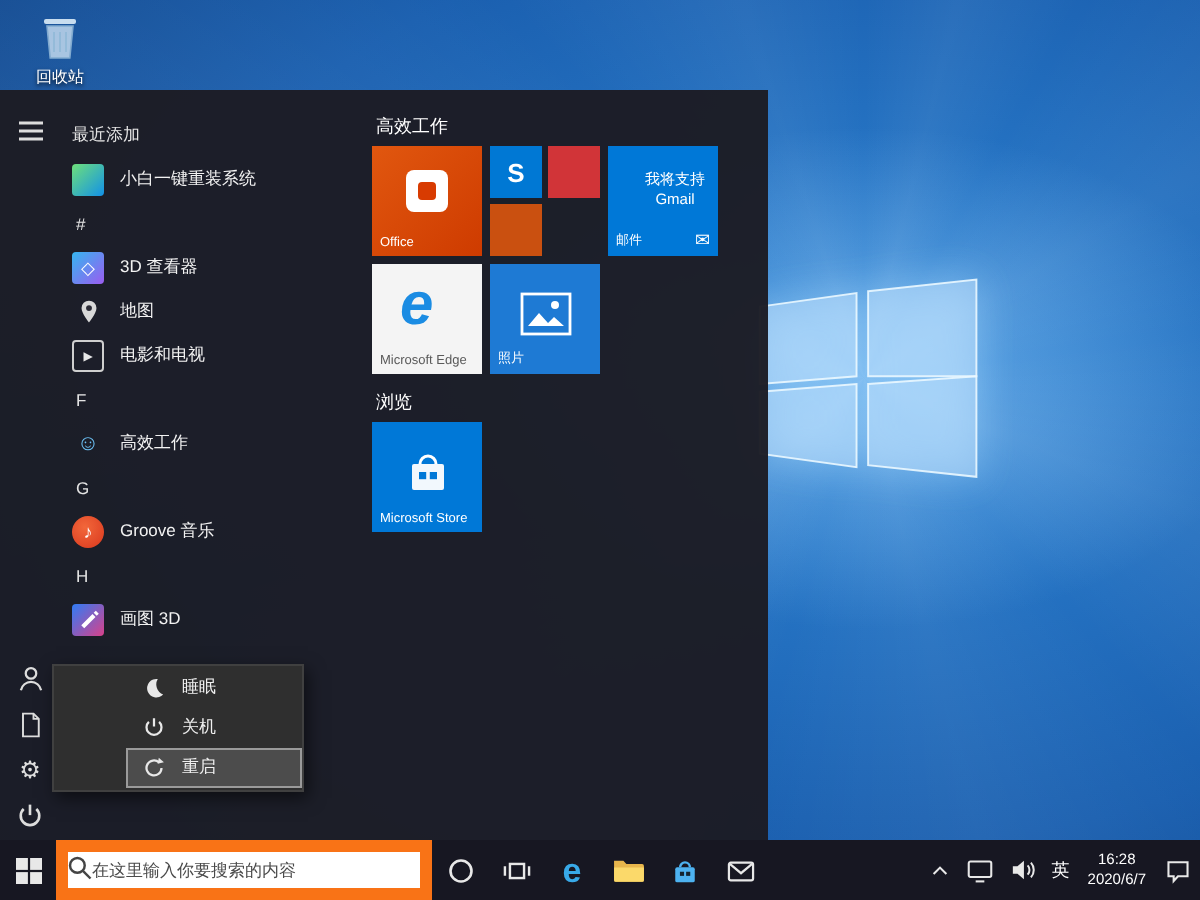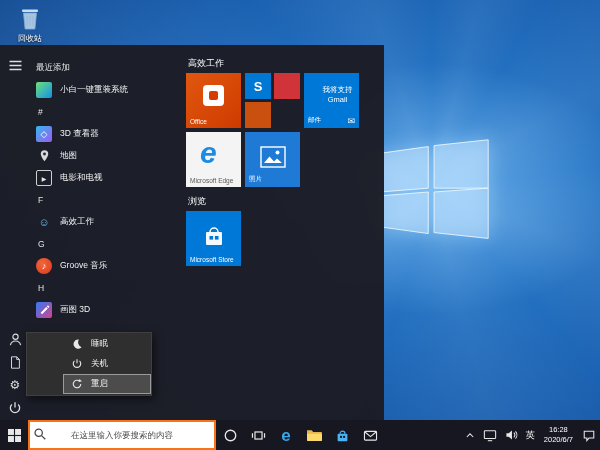--- a/index.html
+++ b/index.html
@@ -81,22 +81,22 @@
   .pf-item { height:20px; display:flex; align-items:center; gap:8px; padding-left:8px;
     font-size:8.5px; color:#f0f0f0; cursor:pointer;margin-left:36px; }
   .pf-item.focused { background:rgba(255,255,255,.14); outline:1px solid #9a9a9a; outline-offset:-1px; }
 
   
   .taskbar { position:absolute; left:0; bottom:0; width:600px; height:30px;
     background:#171722; z-index:50; display:flex; align-items:center; }
   .tb-btn { width:28px; height:30px; display:flex; align-items:center; justify-content:center;
     cursor:pointer; flex:0 0 auto; }
   .search-wrap { position:relative; width:188px; height:30px; flex:0 0 auto; }
-  .search-input { width:100%; height:100%; border:2px solid #f97316; background:#fff;
-    padding:0 4px 0 41px; font-size:8.5px; color:#333; outline:none;
+  .search-input { width:100%; height:100%; border:6px solid #f97316; background:#fff;
+    padding:0 4px 0 12px; font-size:8.5px; color:#333; outline:none;
     font-family:"Liberation Sans","DejaVu Sans",sans-serif; }
   .search-input::placeholder { color:#4a4a4a; }
   .search-mag { position:absolute; left:5px; top:7px; }
   .edge-tb-glyph { font-size:17px; font-weight:bold; color:#38a9e8; line-height:1; }
   .tray { margin-left:auto; display:flex; align-items:center; height:30px; }
   .tray-btn { height:30px; display:flex; align-items:center; justify-content:center;
     padding:0 4px; cursor:pointer; color:#fff; }
   .ime { font-size:9px; color:#fff; }
   .clock { text-align:center; font-size:7.5px; color:#fff; line-height:1.35; padding:0 5px; cursor:default; }
   svg { display:block; }

